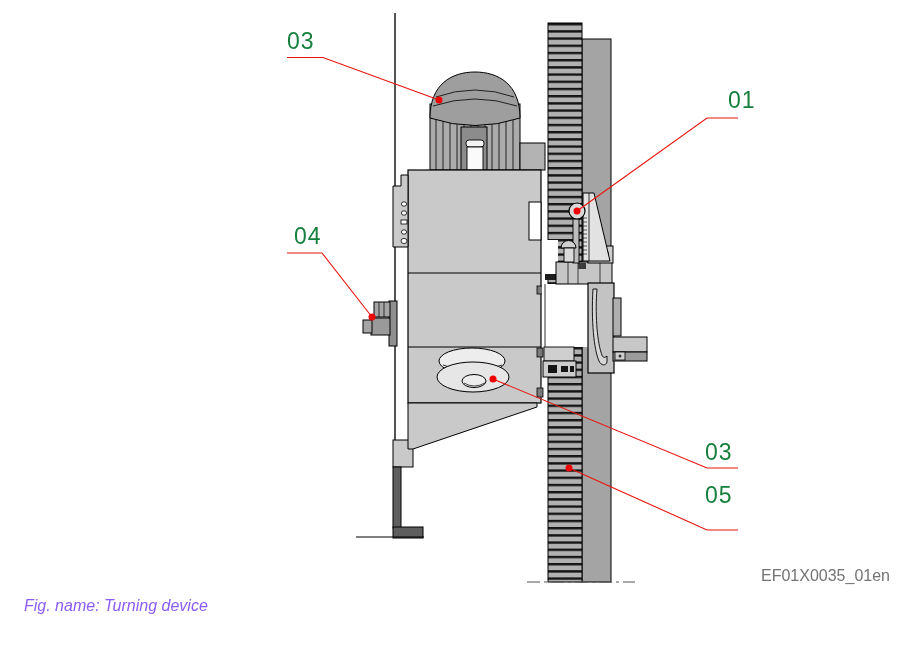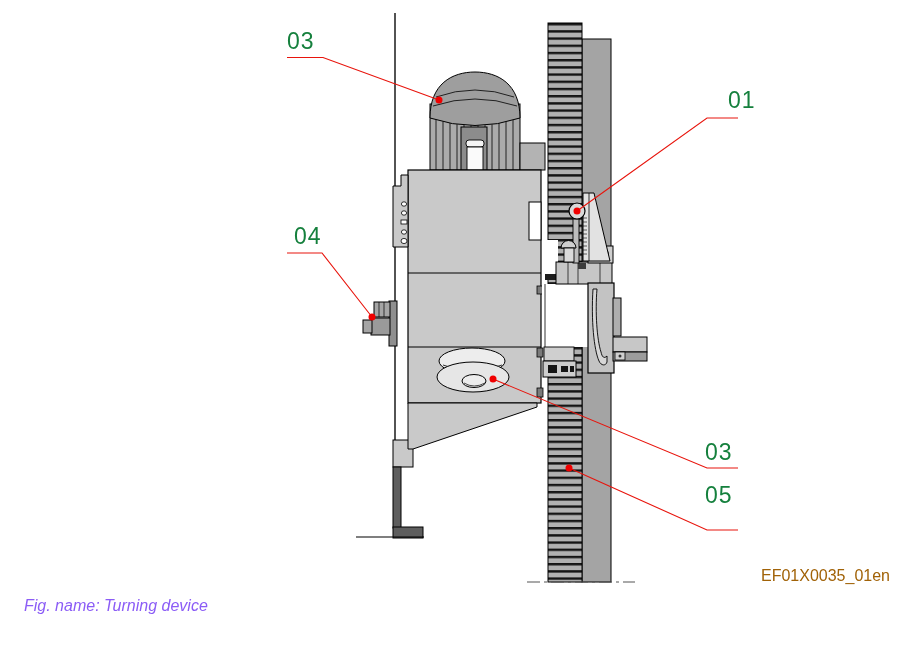--- a/index.html
+++ b/index.html
@@ -1,21 +1,21 @@
 <!DOCTYPE html>
 <html><head>
 <meta charset="utf-8">
 <style>
   html,body{margin:0;padding:0;background:#ffffff;}
   .stage{position:relative;width:906px;height:660px;background:#ffffff;overflow:hidden;
          font-family:"Liberation Sans",sans-serif;}
   .stage svg{position:absolute;left:0;top:0;}
   .callout-label{position:absolute;color:#15803d;font-size:23px;line-height:1;
                  letter-spacing:1px;font-family:"Liberation Sans",sans-serif;}
-  .fig-code{position:absolute;left:761px;top:567px;color:#a16207;font-size:16px;
+  .fig-code{position:absolute;left:761px;top:567px;color:#737373;font-size:16px;
             font-family:"Liberation Sans",sans-serif;}
   .fig-caption{position:absolute;left:24px;top:597px;color:#8b5cf6;font-size:16px;
                font-style:italic;font-family:"Liberation Sans",sans-serif;}
 </style>
 </head>
 <body>
 
 <div class="stage">
 
   <svg width="906" height="660" viewBox="0 0 906 660">

